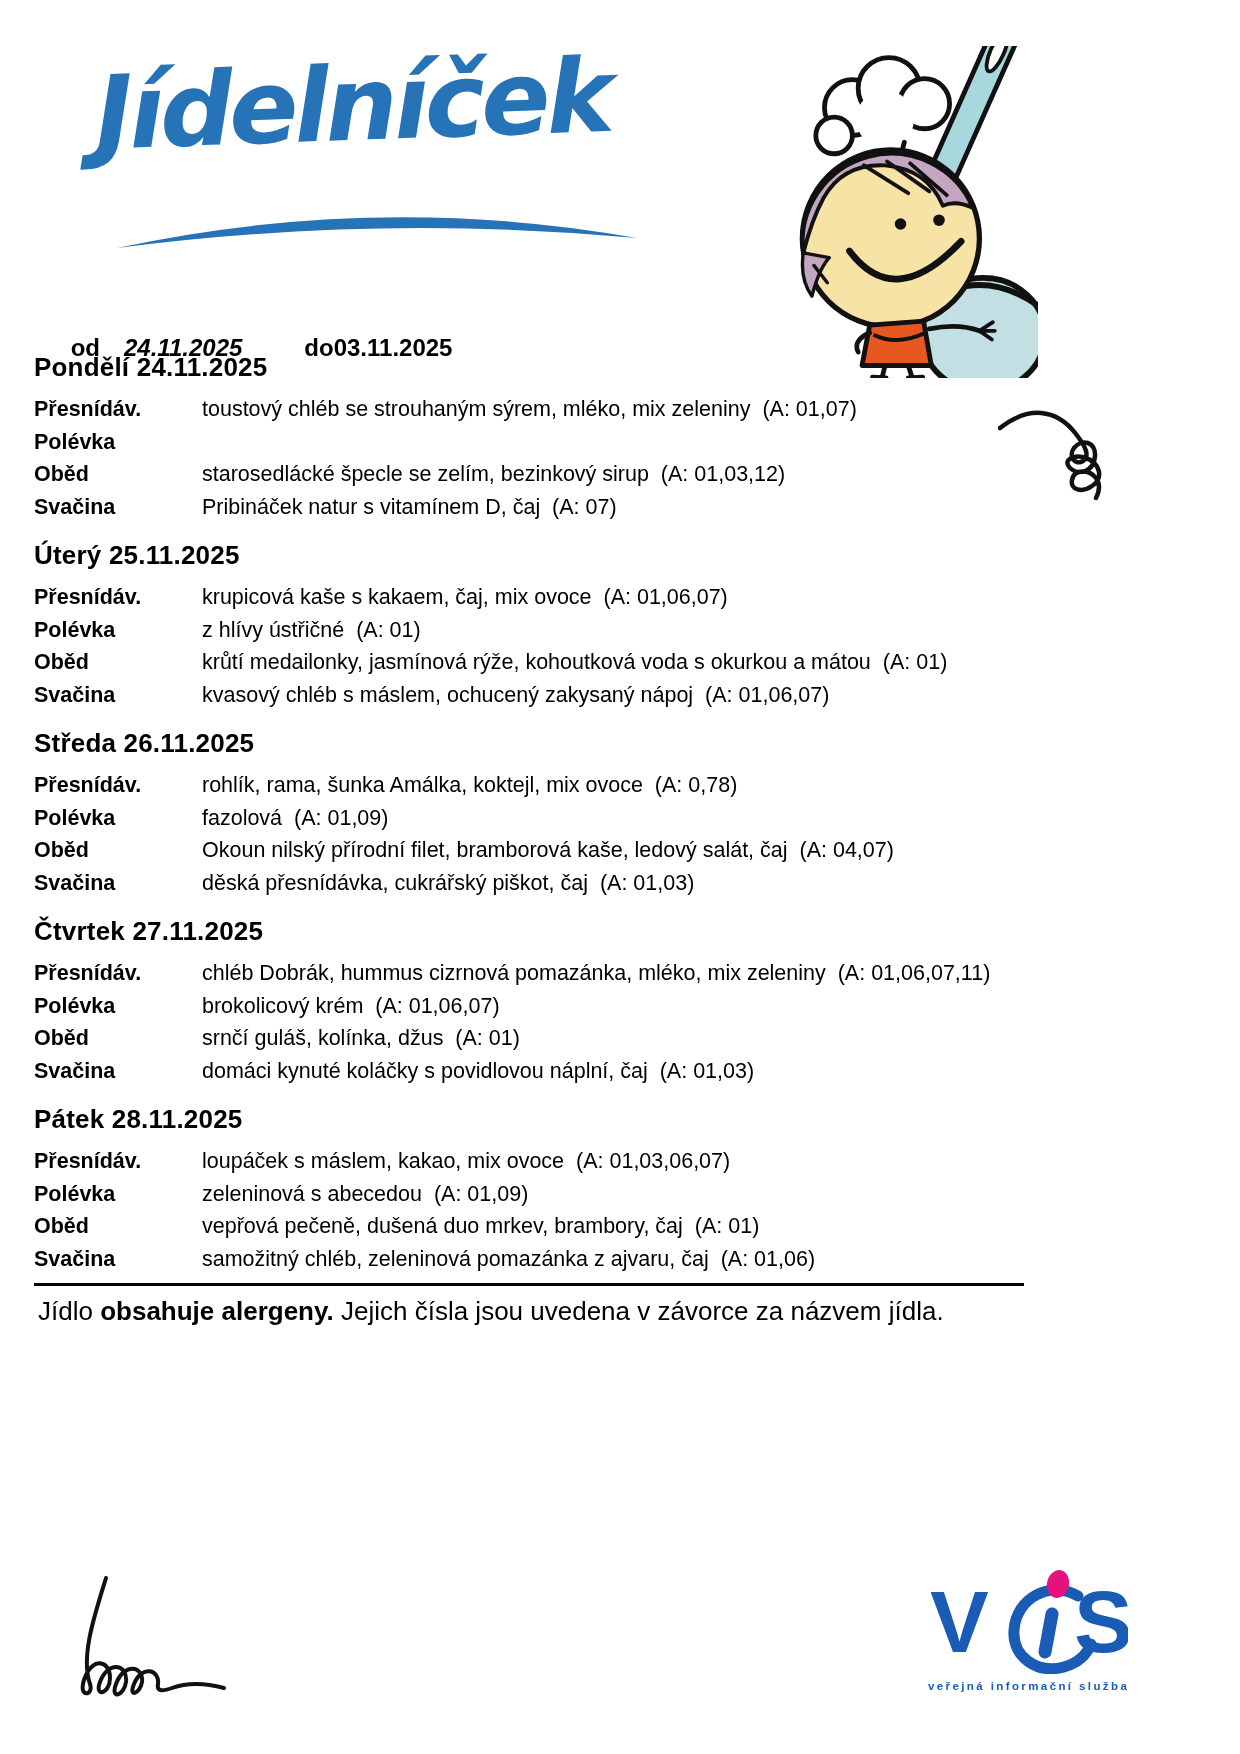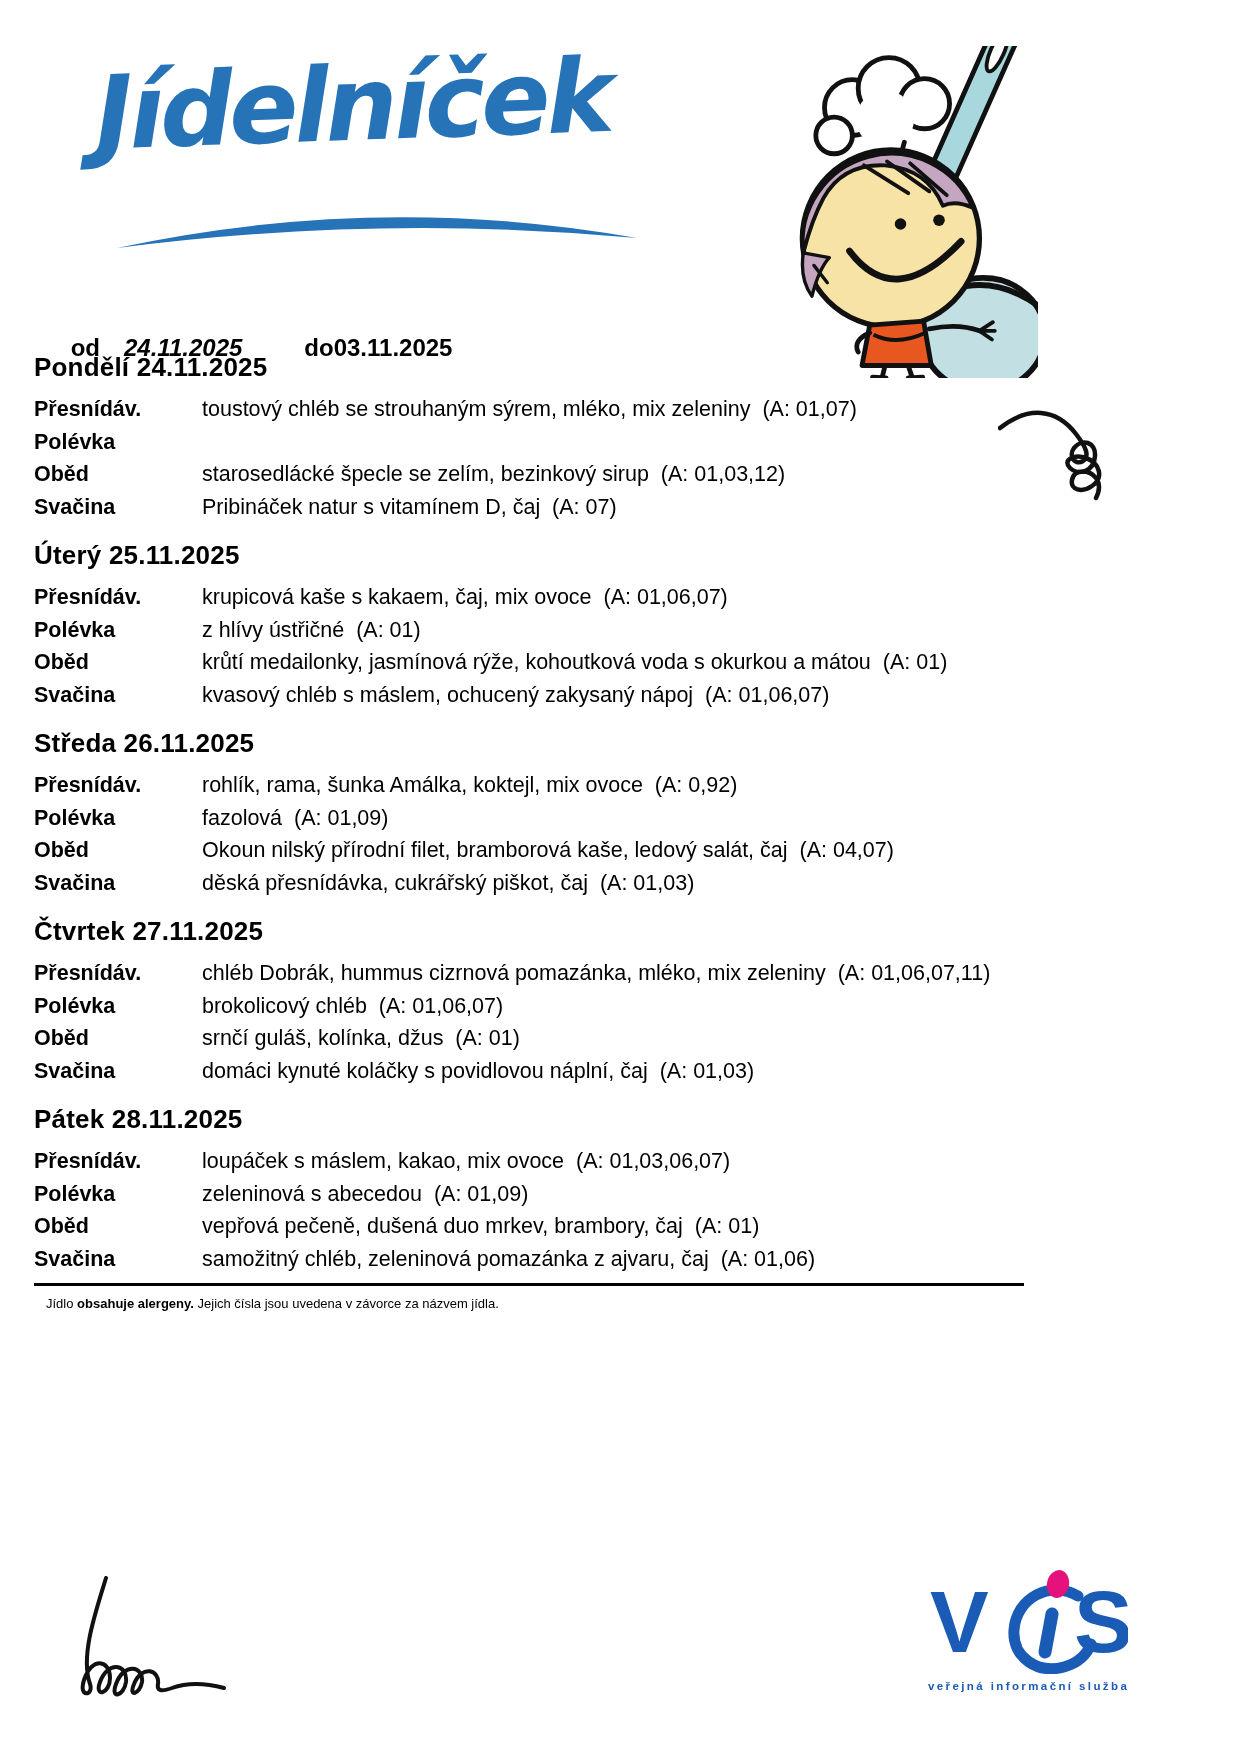--- a/index.html
+++ b/index.html
@@ -50,21 +50,21 @@
   }
   .day:first-child h2 { margin-top: 0; }
   .meal-row { display: flex; line-height: 32.5px; }
   .meal-label { width: 168px; flex: 0 0 168px; font-weight: bold; font-size: 21.5px; }
   .meal-text  { font-size: 21.5px; white-space: pre; }
 
   .divider {
     border: none; border-top: 3px solid #000;
     margin: 8px 0 0 0; width: 990px;
   }
-  .allergen-note { margin: 10px 0 0 12px; font-size: 13px; }
+  .allergen-note { margin: 10px 0 0 4px; font-size: 26px; }
   .allergen-note .bold { font-weight: bold; }
 
   
   .sig-bottom { position: absolute; left: 66px; top: 1576px; }
   .vis { position: absolute; left: 928px; top: 1556px; width: 200px; text-align: center; }
   .vis-tagline {
     margin-top: 2px;
     font-size: 11.5px; font-weight: bold; letter-spacing: 2.4px;
     color: #1a5cb5; white-space: nowrap;
   }
@@ -174,21 +174,21 @@
       <div class="meal-row">
         <div class="meal-label">Svačina</div>
         <div class="meal-text">kvasový chléb s máslem, ochucený zakysaný nápoj  (A: 01,06,07)</div>
       </div>
     </section>
 
     <section class="day">
       <h2>Středa 26.11.2025</h2>
       <div class="meal-row">
         <div class="meal-label">Přesnídáv.</div>
-        <div class="meal-text">rohlík, rama, šunka Amálka, koktejl, mix ovoce  (A: 0,92)</div>
+        <div class="meal-text">rohlík, rama, šunka Amálka, koktejl, mix ovoce  (A: 0,78)</div>
       </div>
       <div class="meal-row">
         <div class="meal-label">Polévka</div>
         <div class="meal-text">fazolová  (A: 01,09)</div>
       </div>
       <div class="meal-row">
         <div class="meal-label">Oběd</div>
         <div class="meal-text">Okoun nilský přírodní filet, bramborová kaše, ledový salát, čaj  (A: 04,07)</div>
       </div>
       <div class="meal-row">
@@ -198,21 +198,21 @@
     </section>
 
     <section class="day">
       <h2>Čtvrtek 27.11.2025</h2>
       <div class="meal-row">
         <div class="meal-label">Přesnídáv.</div>
         <div class="meal-text">chléb Dobrák, hummus cizrnová pomazánka, mléko, mix zeleniny  (A: 01,06,07,11)</div>
       </div>
       <div class="meal-row">
         <div class="meal-label">Polévka</div>
-        <div class="meal-text">brokolicový chléb  (A: 01,06,07)</div>
+        <div class="meal-text">brokolicový krém  (A: 01,06,07)</div>
       </div>
       <div class="meal-row">
         <div class="meal-label">Oběd</div>
         <div class="meal-text">srnčí guláš, kolínka, džus  (A: 01)</div>
       </div>
       <div class="meal-row">
         <div class="meal-label">Svačina</div>
         <div class="meal-text">domáci kynuté koláčky s povidlovou náplní, čaj  (A: 01,03)</div>
       </div>
     </section>

